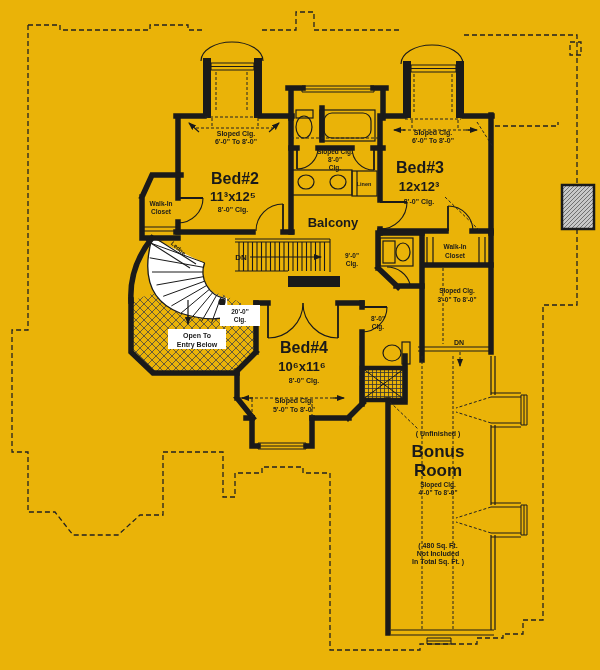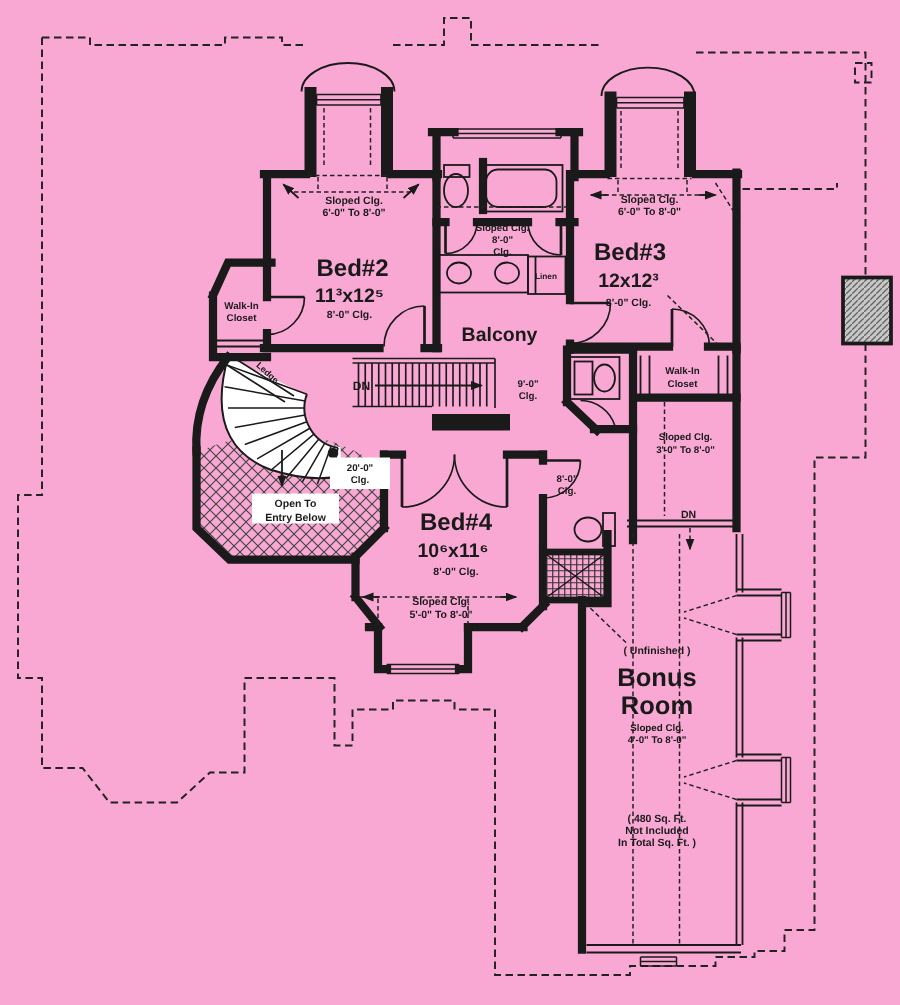--- a/index.html
+++ b/index.html
@@ -1,16 +1,16 @@
 <!DOCTYPE html>
 <html><head>
 <meta charset="utf-8">
 <style>
   html,body{margin:0;padding:0;background:#fff;}
-  .sheet{width:600px;height:670px;position:relative;background:#f9a8d4;overflow:hidden;
+  .sheet{width:600px;height:670px;position:relative;background:#eab308;overflow:hidden;
          font-family:"Liberation Sans",sans-serif;}
   svg{display:block;}
   svg text{font-family:"Liberation Sans",sans-serif;font-weight:700;fill:#1a1a1a;}
 </style>
 </head>
 <body>
 
 <div class="sheet">
 <svg width="600" height="670" viewBox="0 0 600 670">
   <defs>

